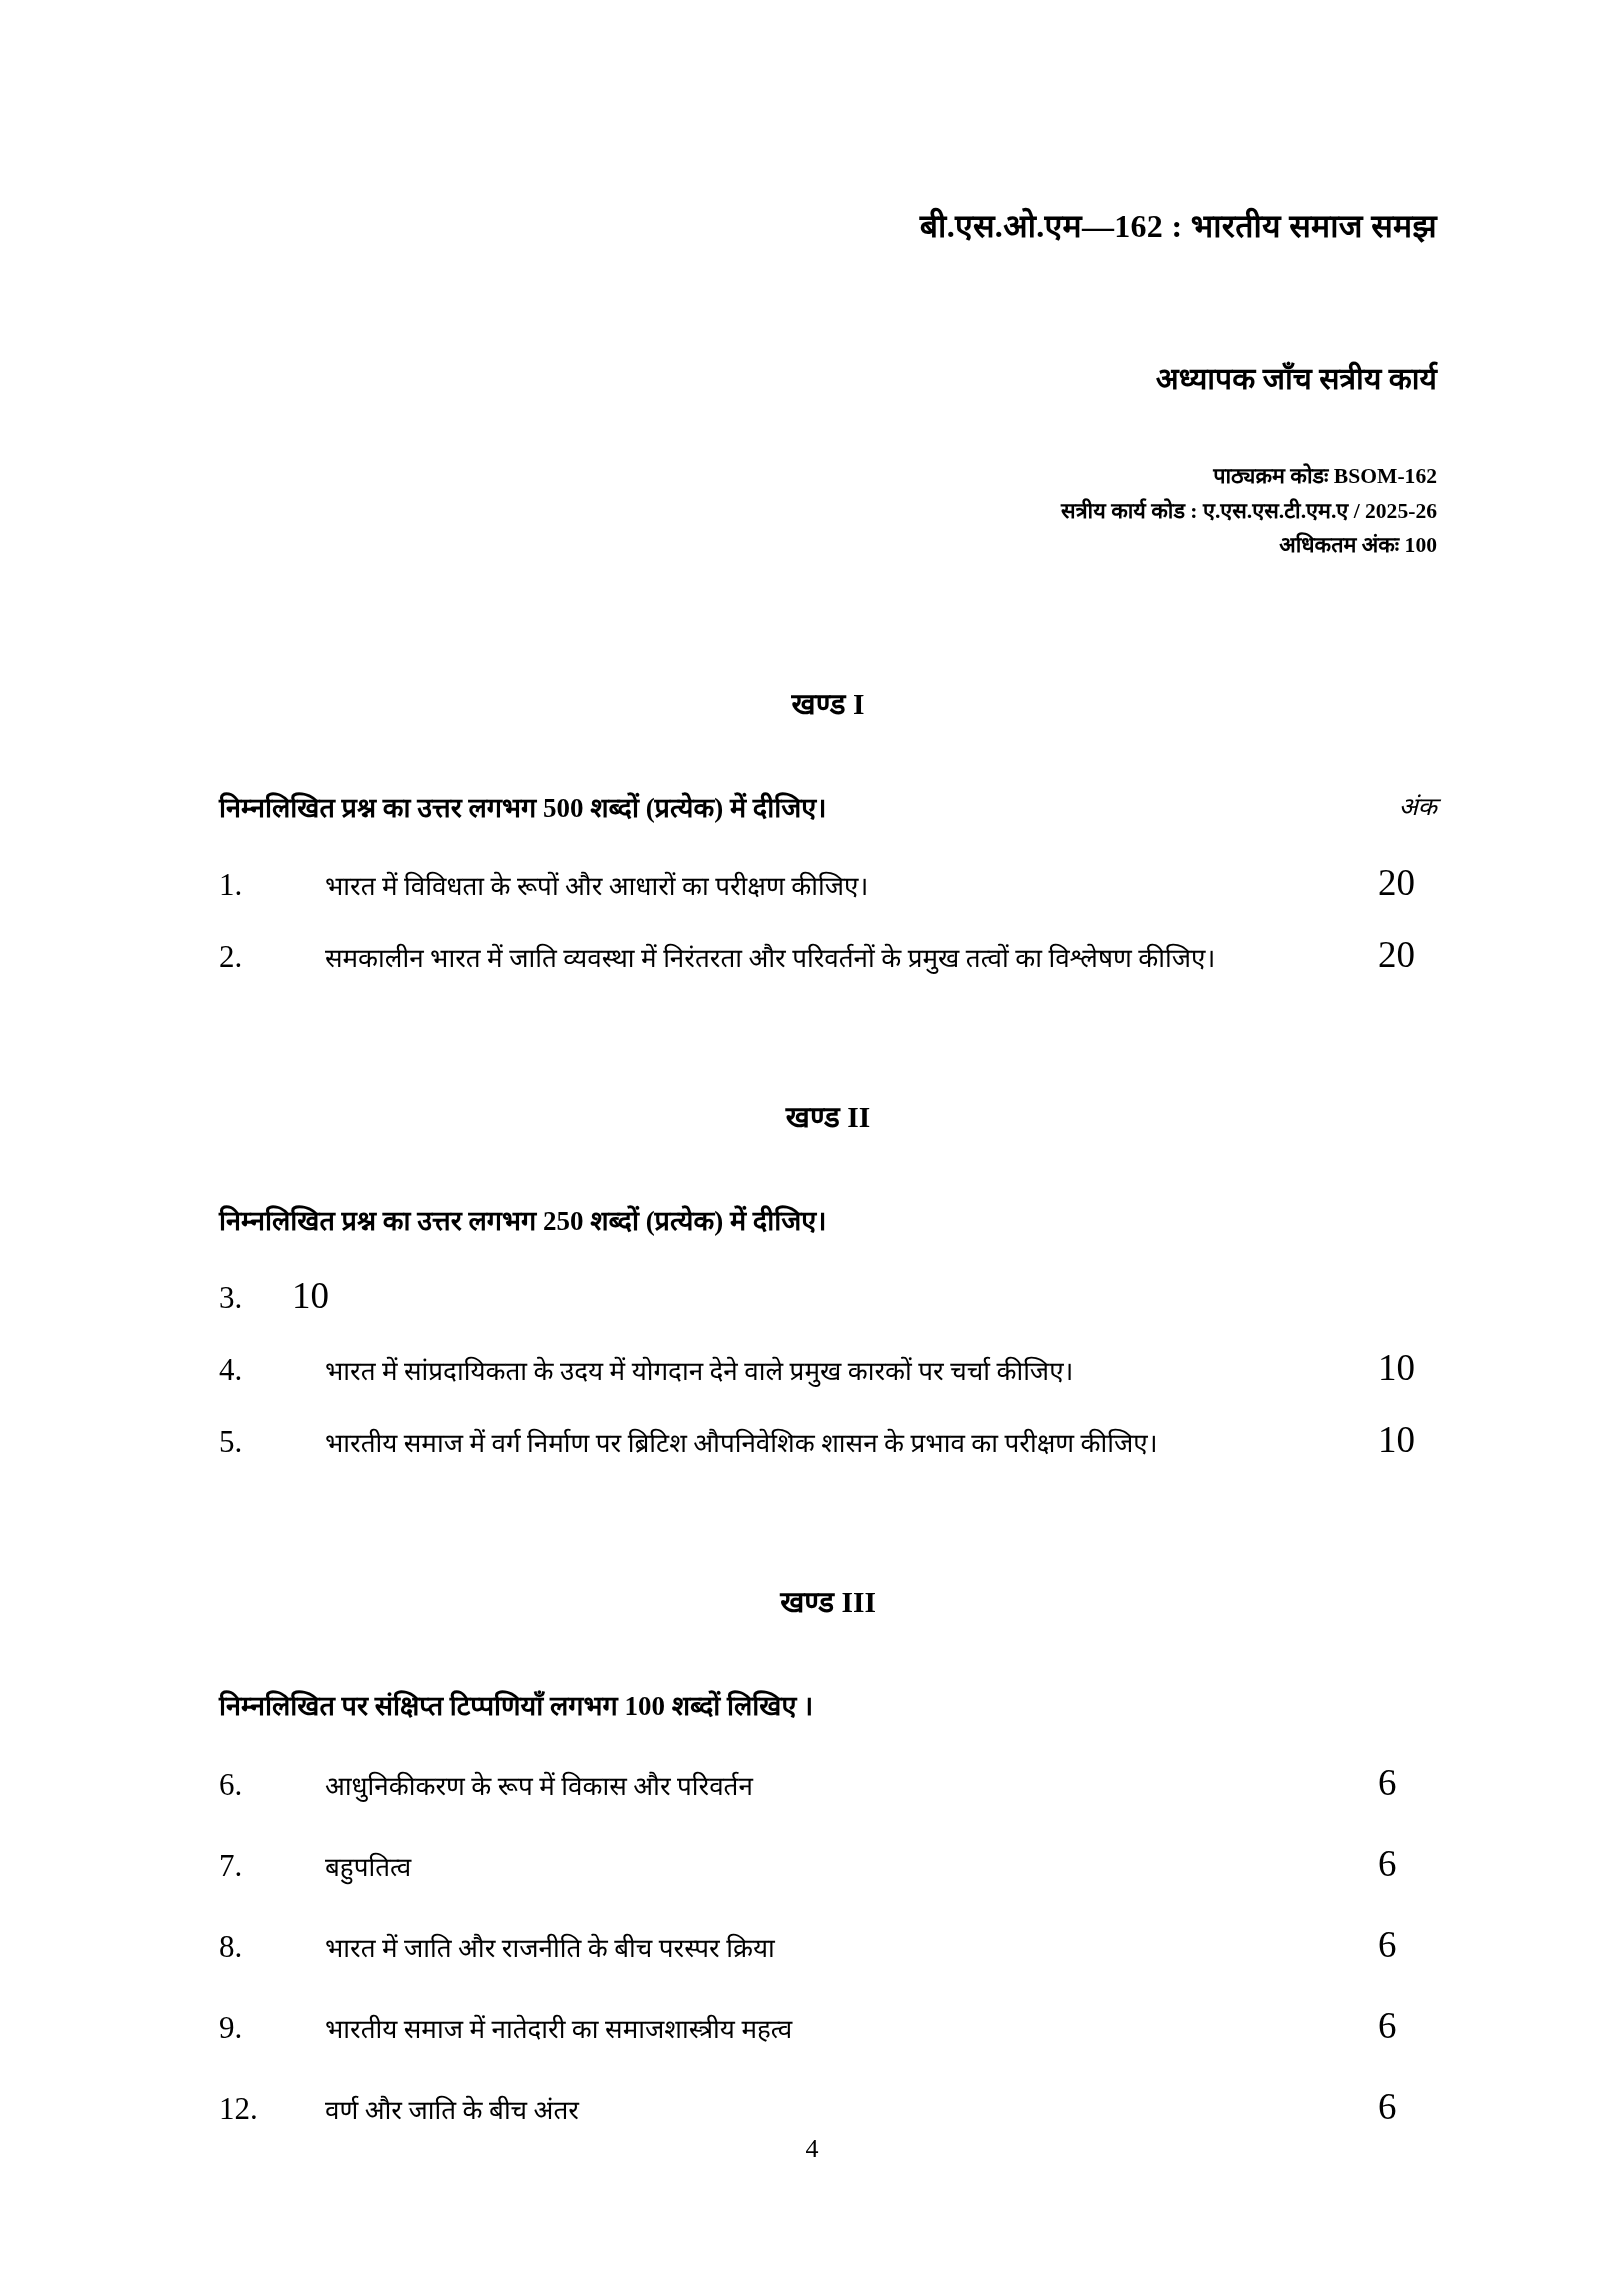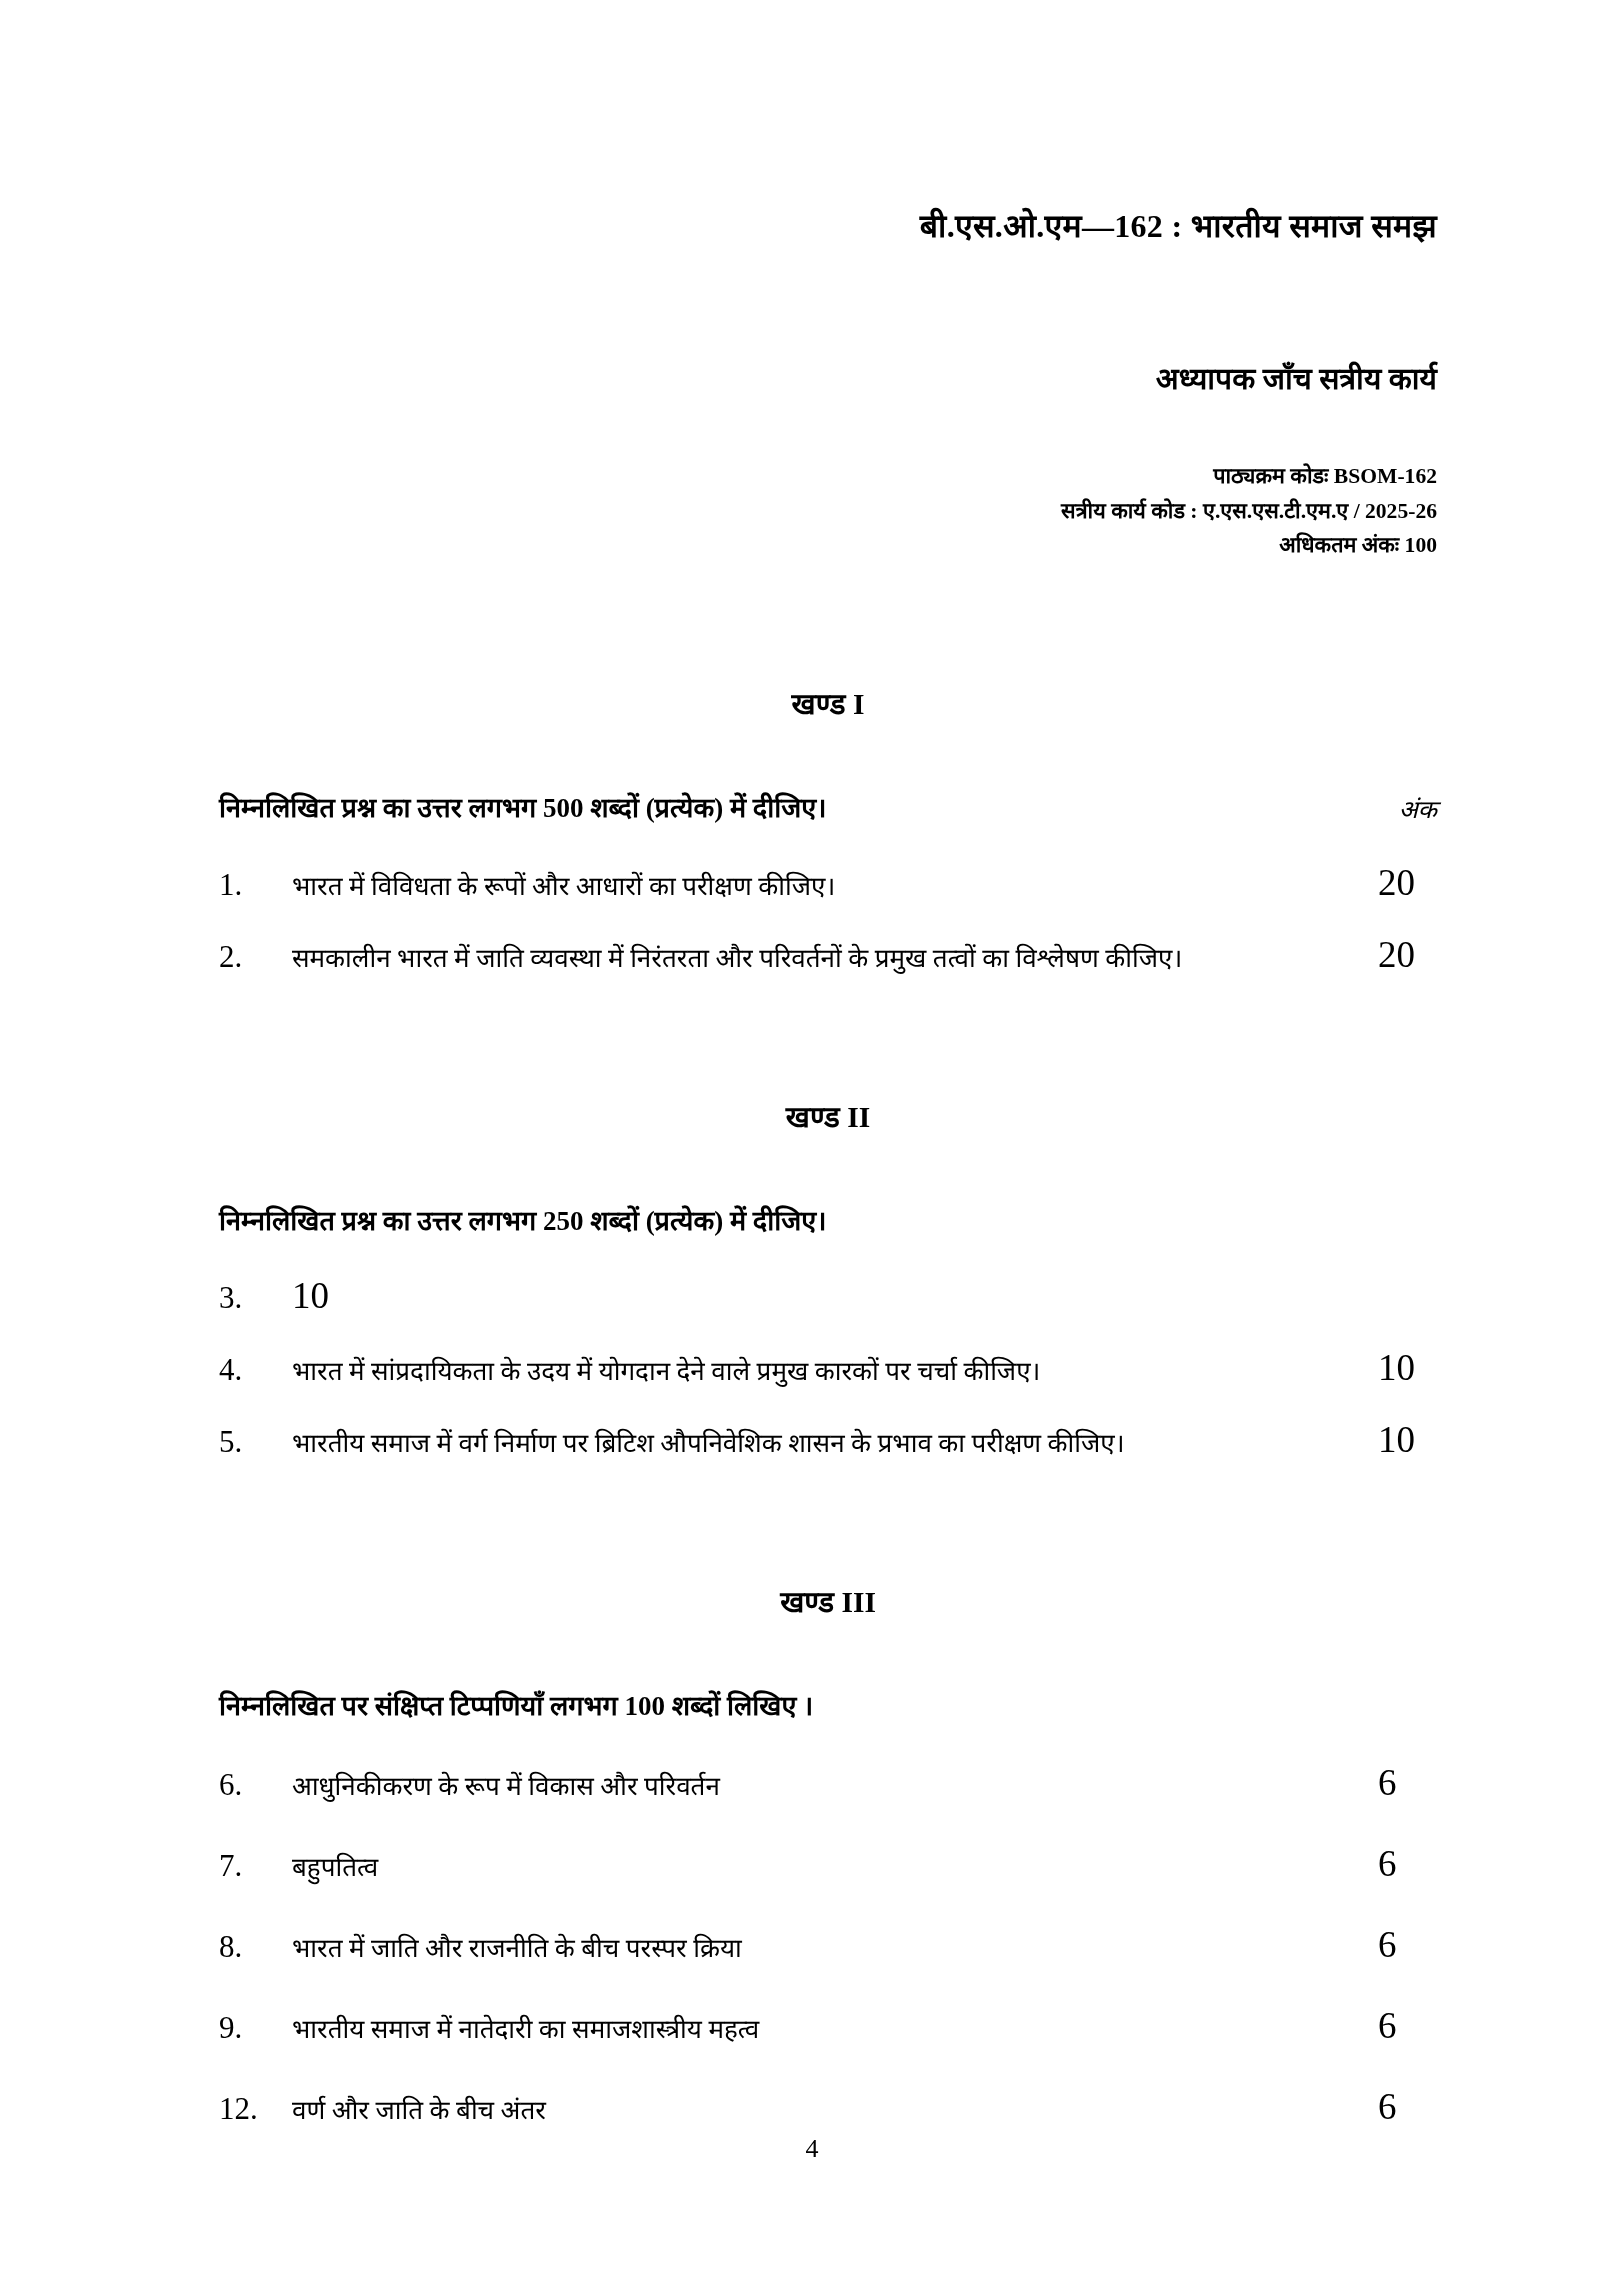--- a/index.html
+++ b/index.html
@@ -35,21 +35,21 @@
   }
   .section-heading {
     text-align: center;
     font-size: 29.5px;
     font-weight: bold;
     margin-top: 119px;
   }
   .instruction-row {
     display: flex;
     justify-content: space-between;
-    align-items: flex-end;
+    align-items: flex-start;
     margin-top: 65px;
     font-size: 27px;
     font-weight: bold;
   }
   .instruction-text { flex: 1; }
   .marks-header {
     font-weight: normal;
     font-style: italic;
     font-size: 25px;
     padding-left: 13px;
@@ -64,20 +64,21 @@
   .q-row.spaced { margin-top: 38px; }
   .q-num {
     width: 73px;
     flex: 0 0 73px;
     font-size: 31px;
   }
   .q-text {
     flex: 1;
     padding-right: 9.2px;
     line-height: 1.35;
+    margin-left: 33px;
   }
   .q-marks {
     flex: 0 0 59px;
     width: 59px;
     text-align: left;
     font-size: 37px;
   }
   .page-number {
     position: absolute;
     left: 0;

